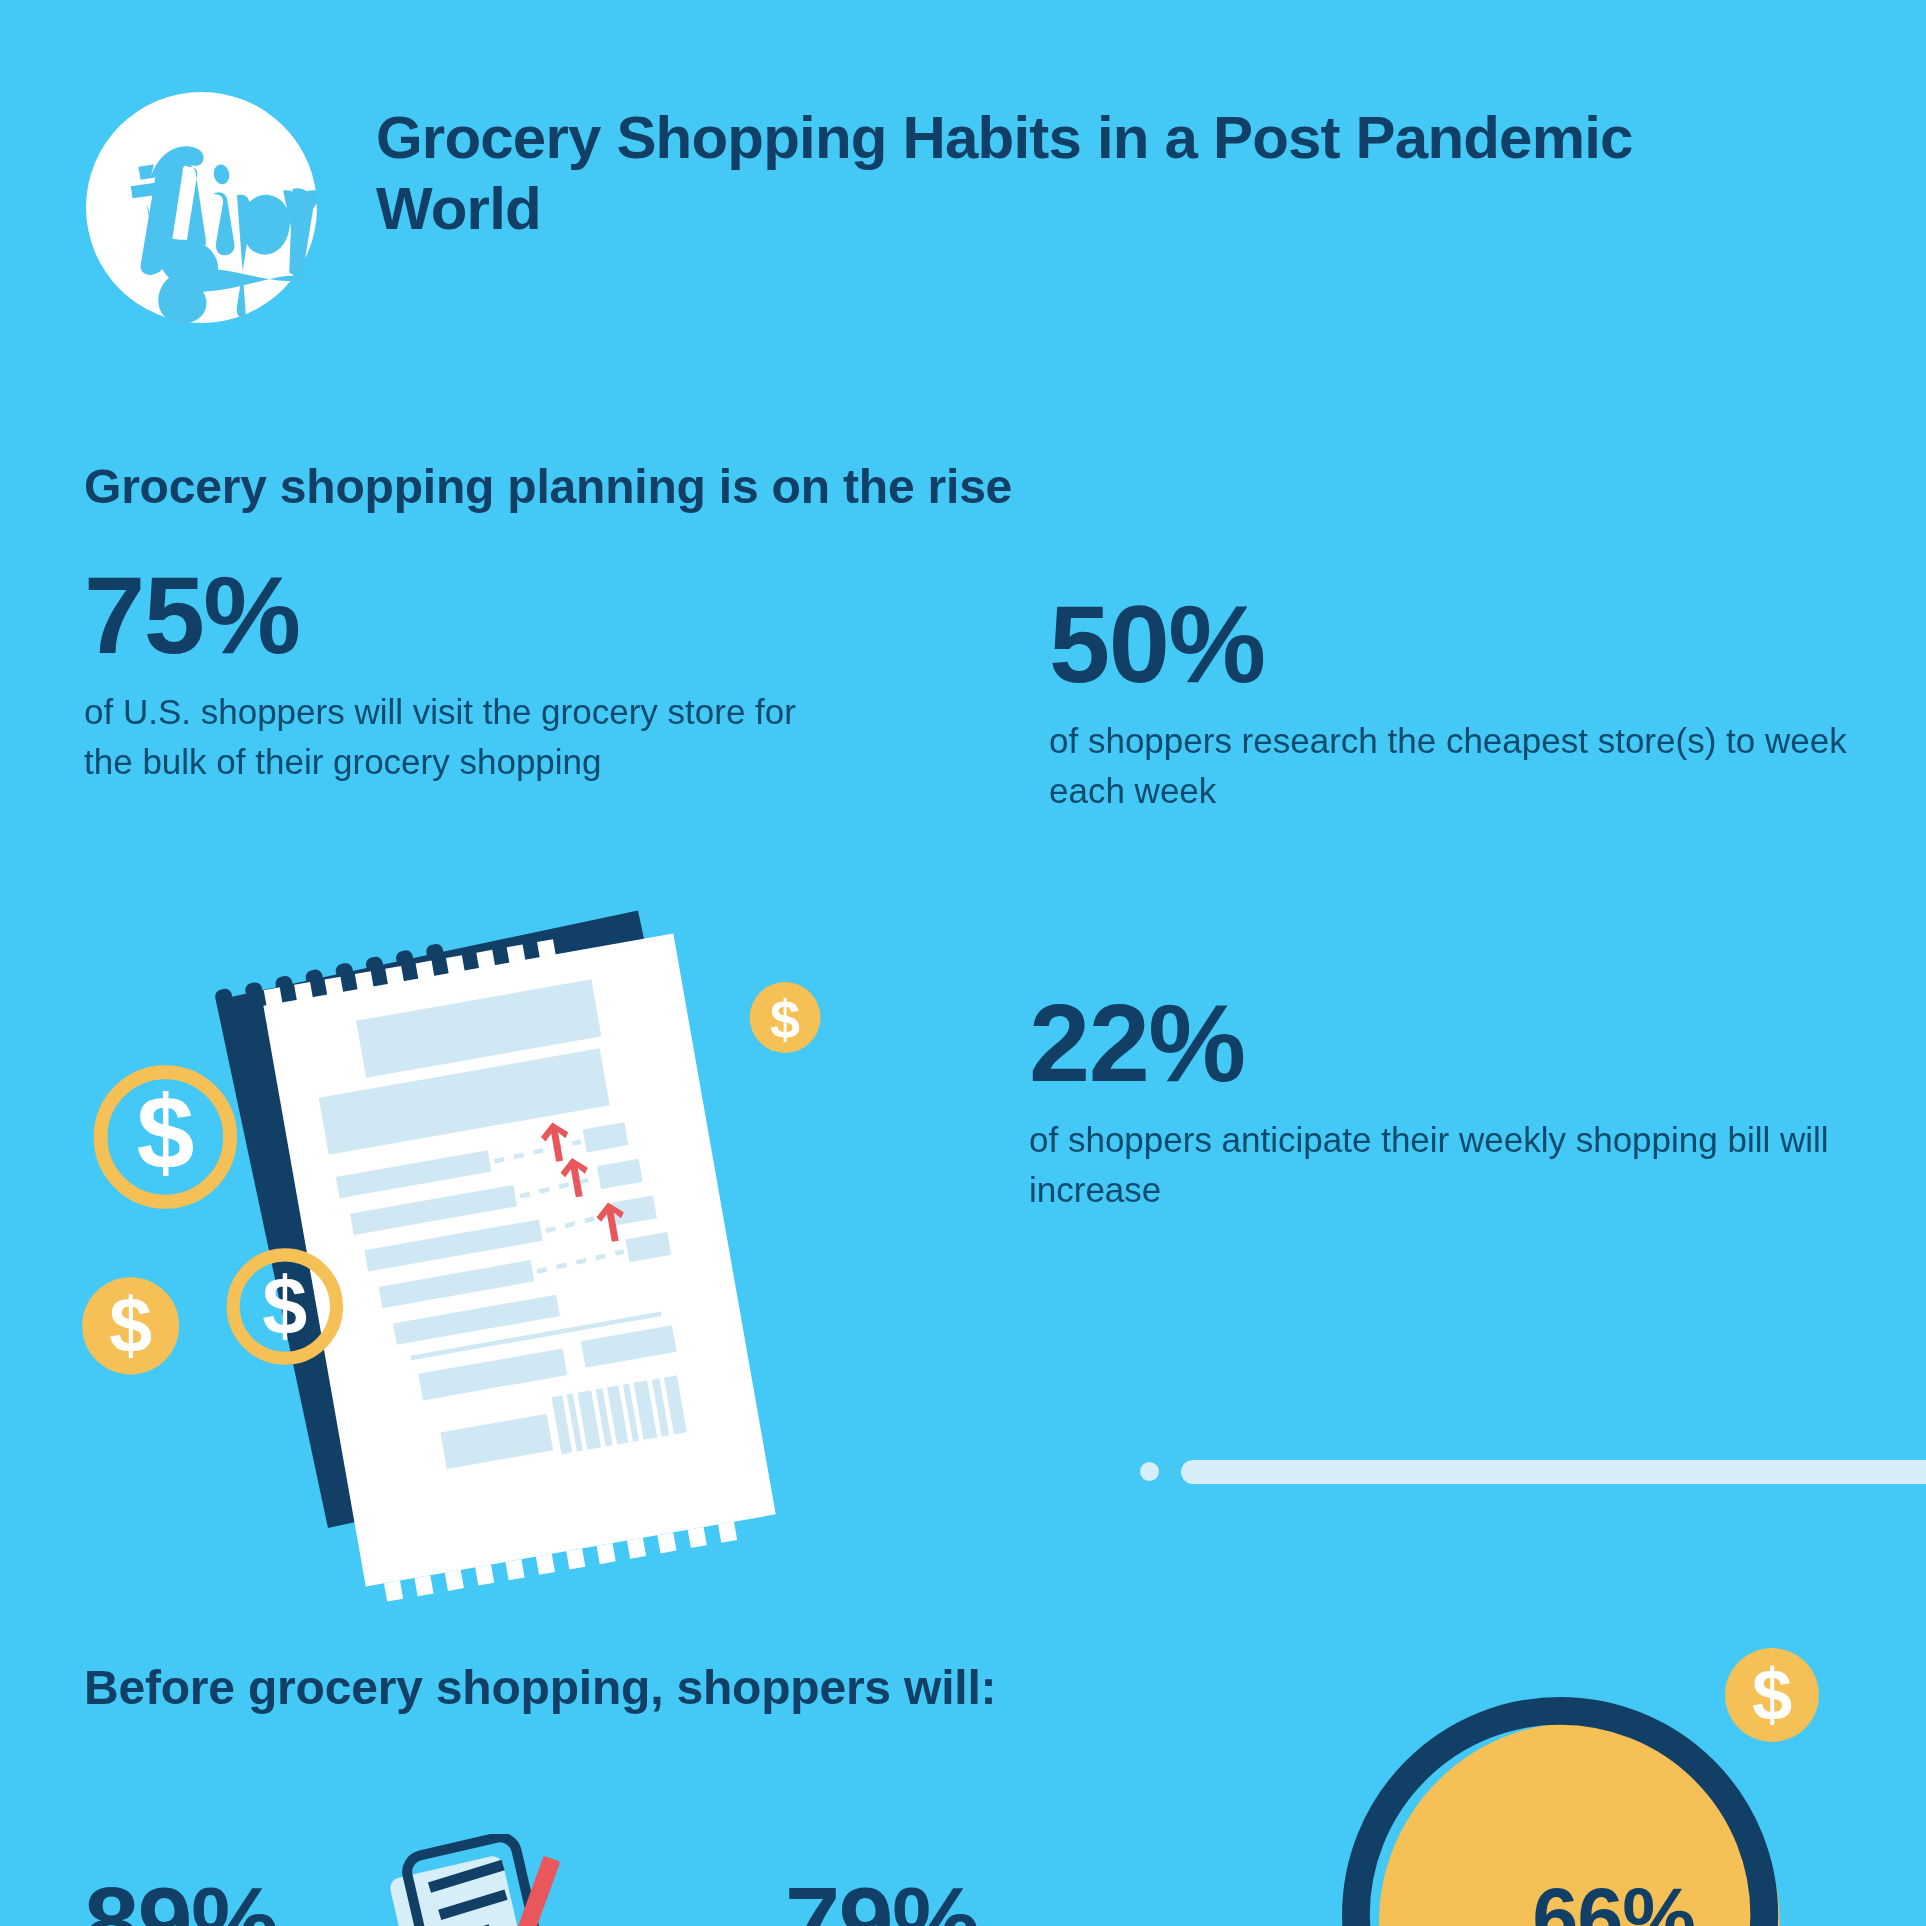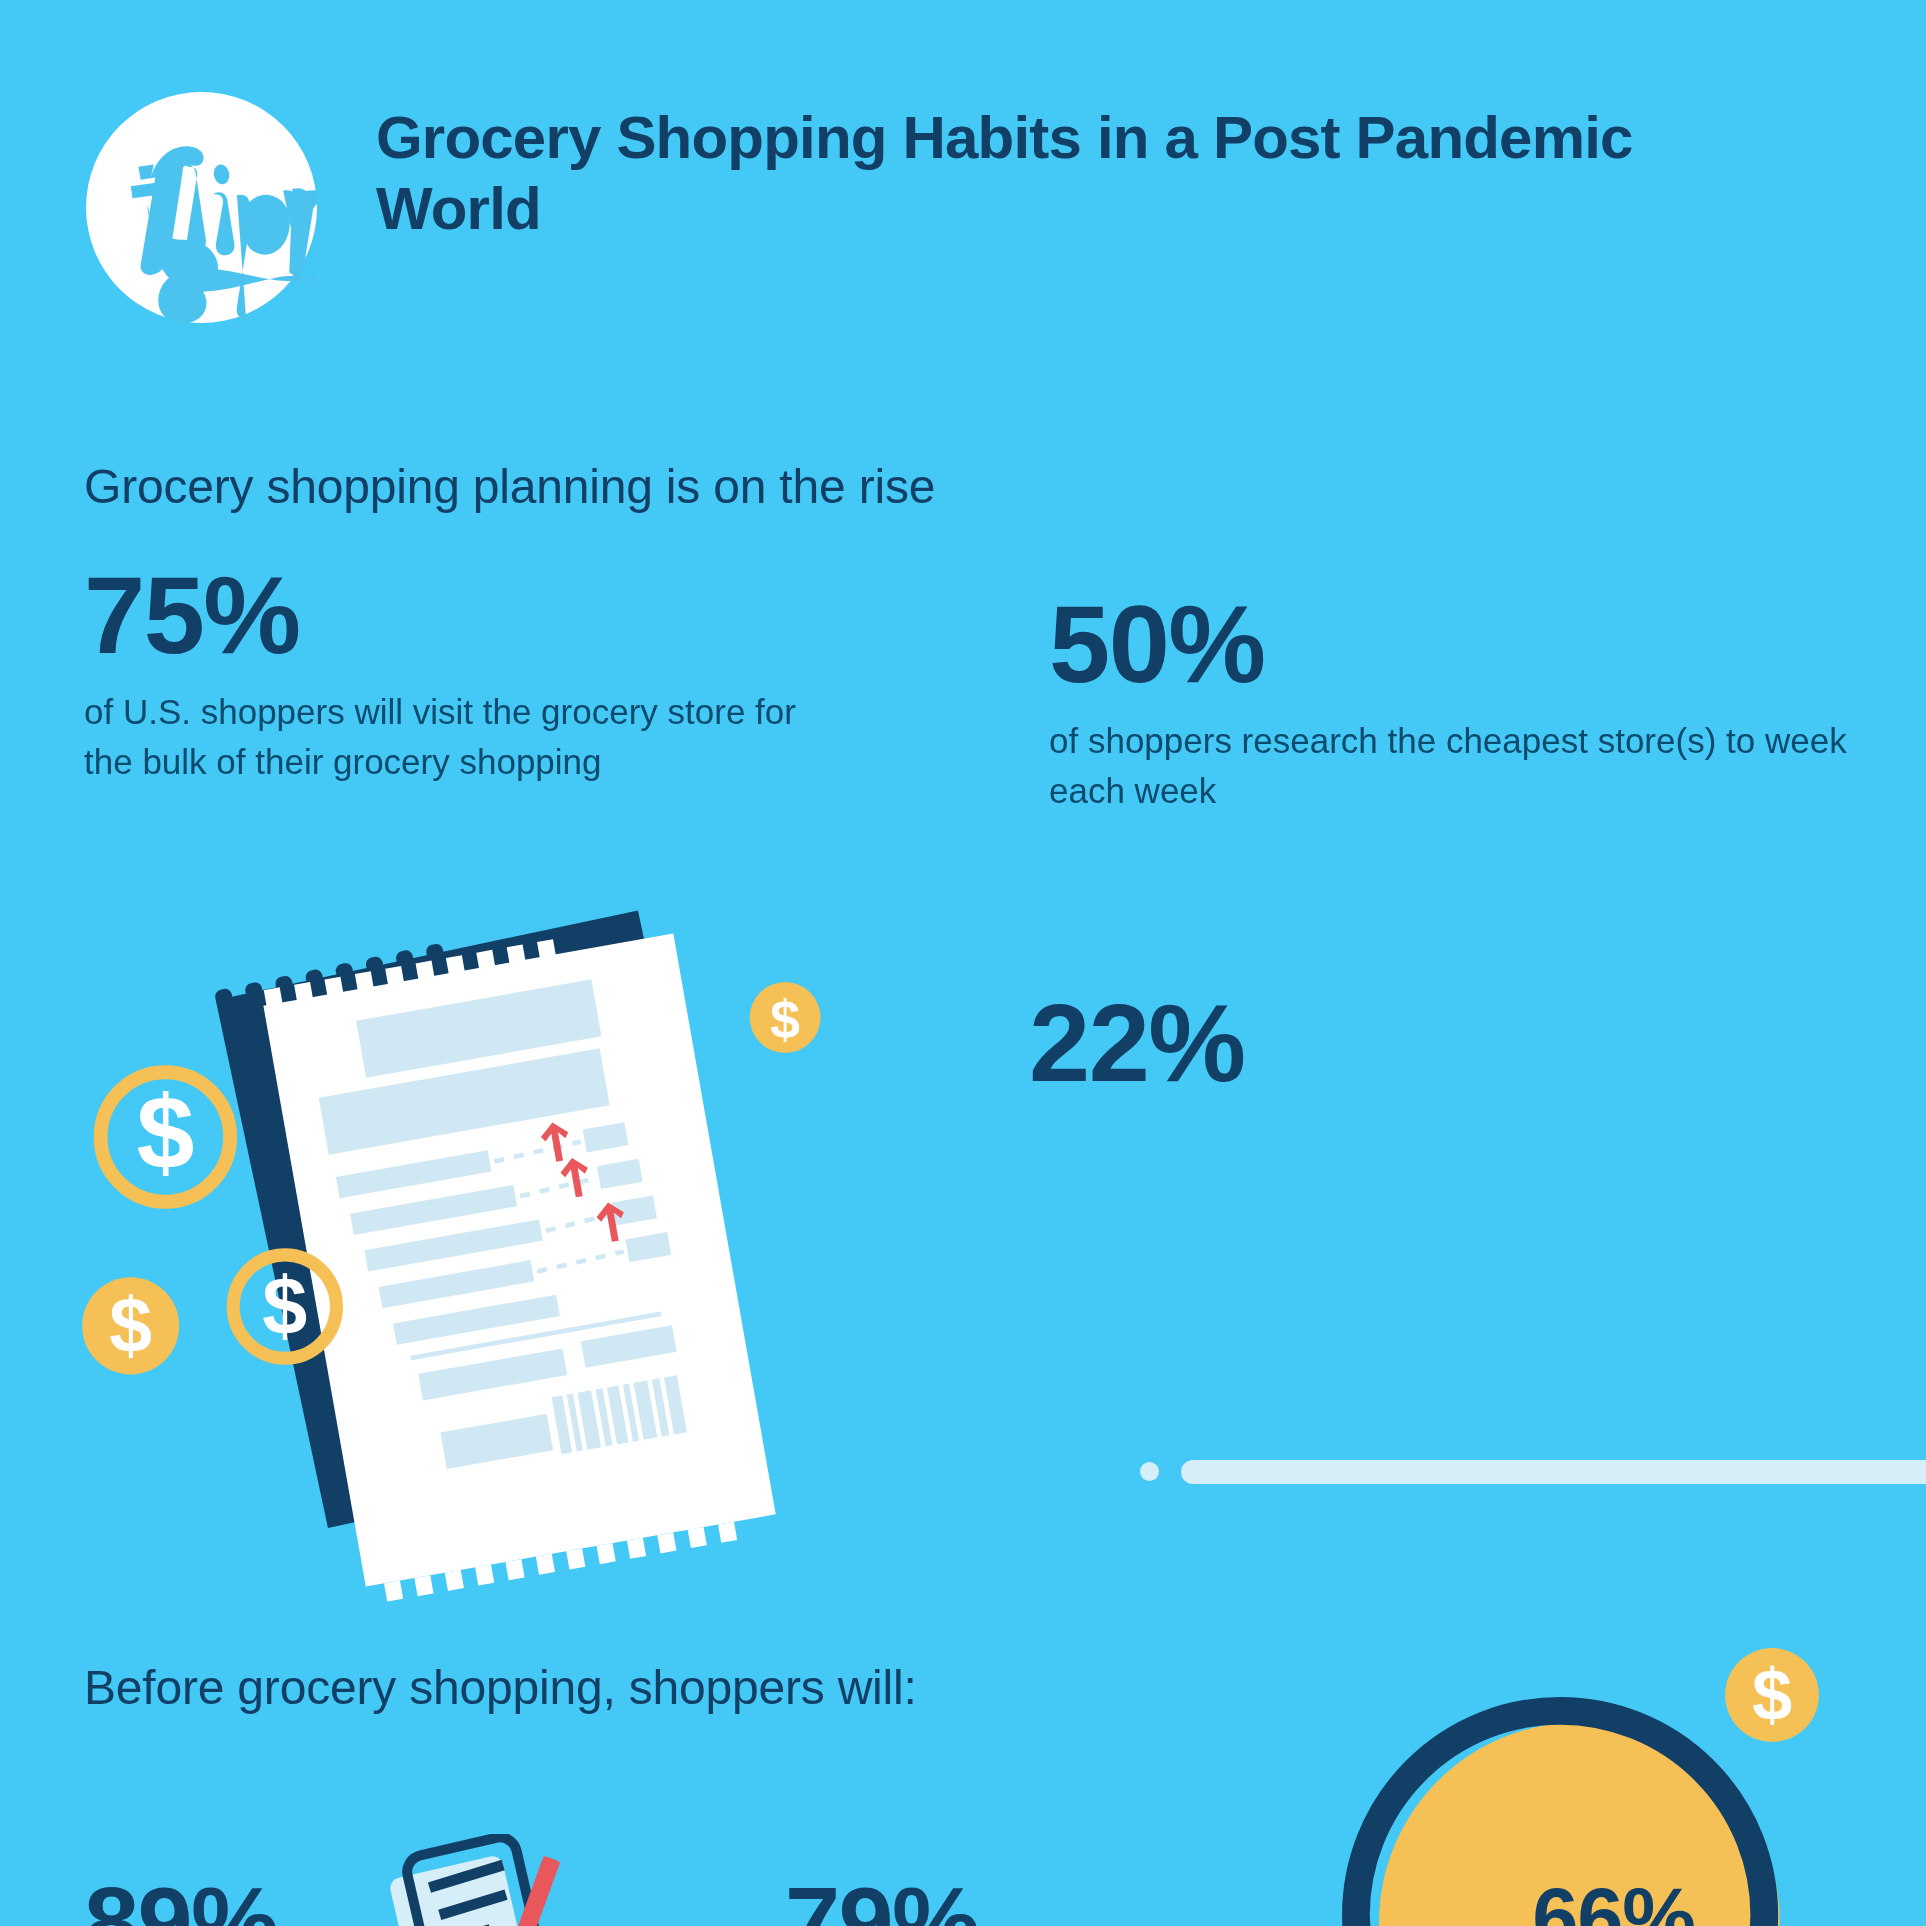--- a/index.html
+++ b/index.html
@@ -46,21 +46,21 @@
     font-weight: bold;
     line-height: 1.18;
     letter-spacing: -0.8px;
   }
 
   
   .section-heading {
     position: absolute;
     color: #113f66;
     font-size: 48px;
-    font-weight: normal;
+    font-weight: bold;
     letter-spacing: -0.2px;
     white-space: nowrap;
   }
   #heading-planning { left: 84px; top: 459px; }
   #heading-before   { left: 84px; top: 1660px; }
 
   
   .stat-block { position: absolute; }
   .stat-value {
     color: #113f66;
@@ -194,20 +194,21 @@
     <div class="stat-desc">of U.S. shoppers will visit the grocery store for the bulk of their grocery shopping</div>
   </div>
 
   <div id="stat-50" class="stat-block">
     <div class="stat-value">50%</div>
     <div class="stat-desc">of shoppers research the cheapest store(s) to week each week</div>
   </div>
 
   <div id="stat-17" class="stat-block">
     <div class="stat-value">22%</div>
+    <div class="stat-desc">of shoppers anticipate their weekly shopping bill will increase</div>
   </div>
 
   <svg id="receipt-illustration" viewBox="0 0 2400 1990">
 
     <g transform="rotate(-12 1150 950)">
       <path d="M540 120 L1660 120 L1660 1520 L540 1520 Z" fill="#113f66"></path>
     </g>
 
     <g transform="rotate(-12 1150 950)" fill="#113f66">
       <rect x="540" y="96" width="44" height="40" rx="18"></rect>

